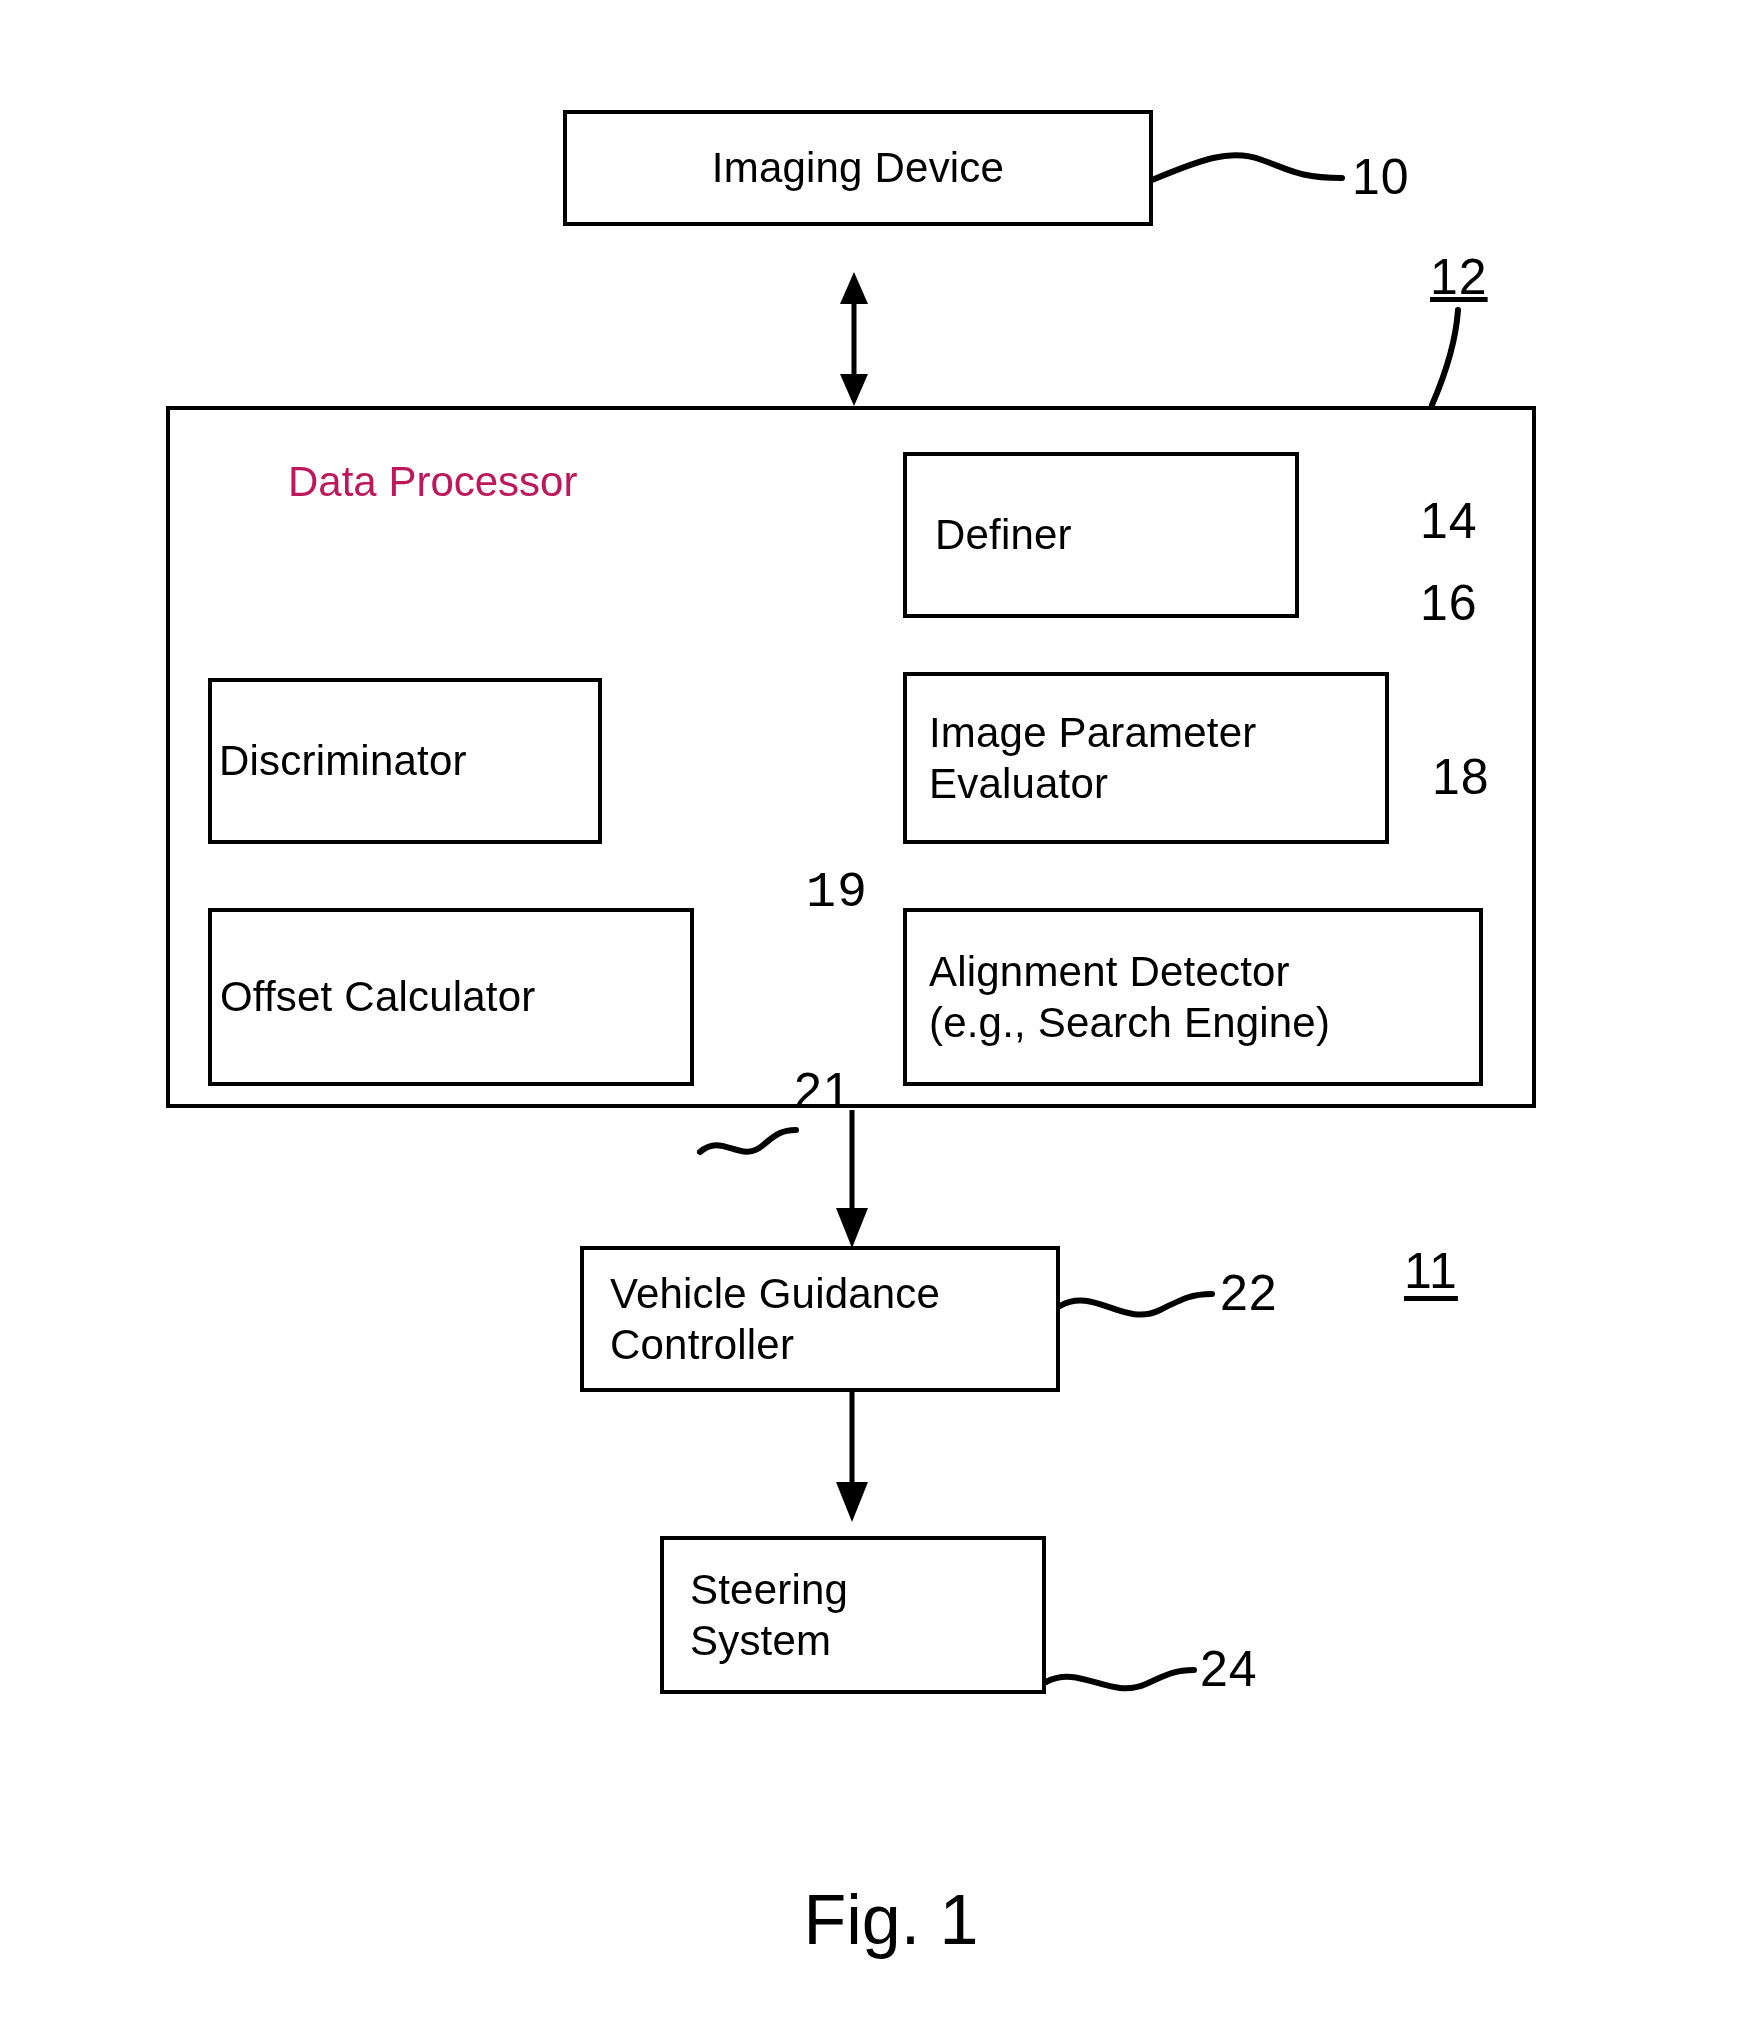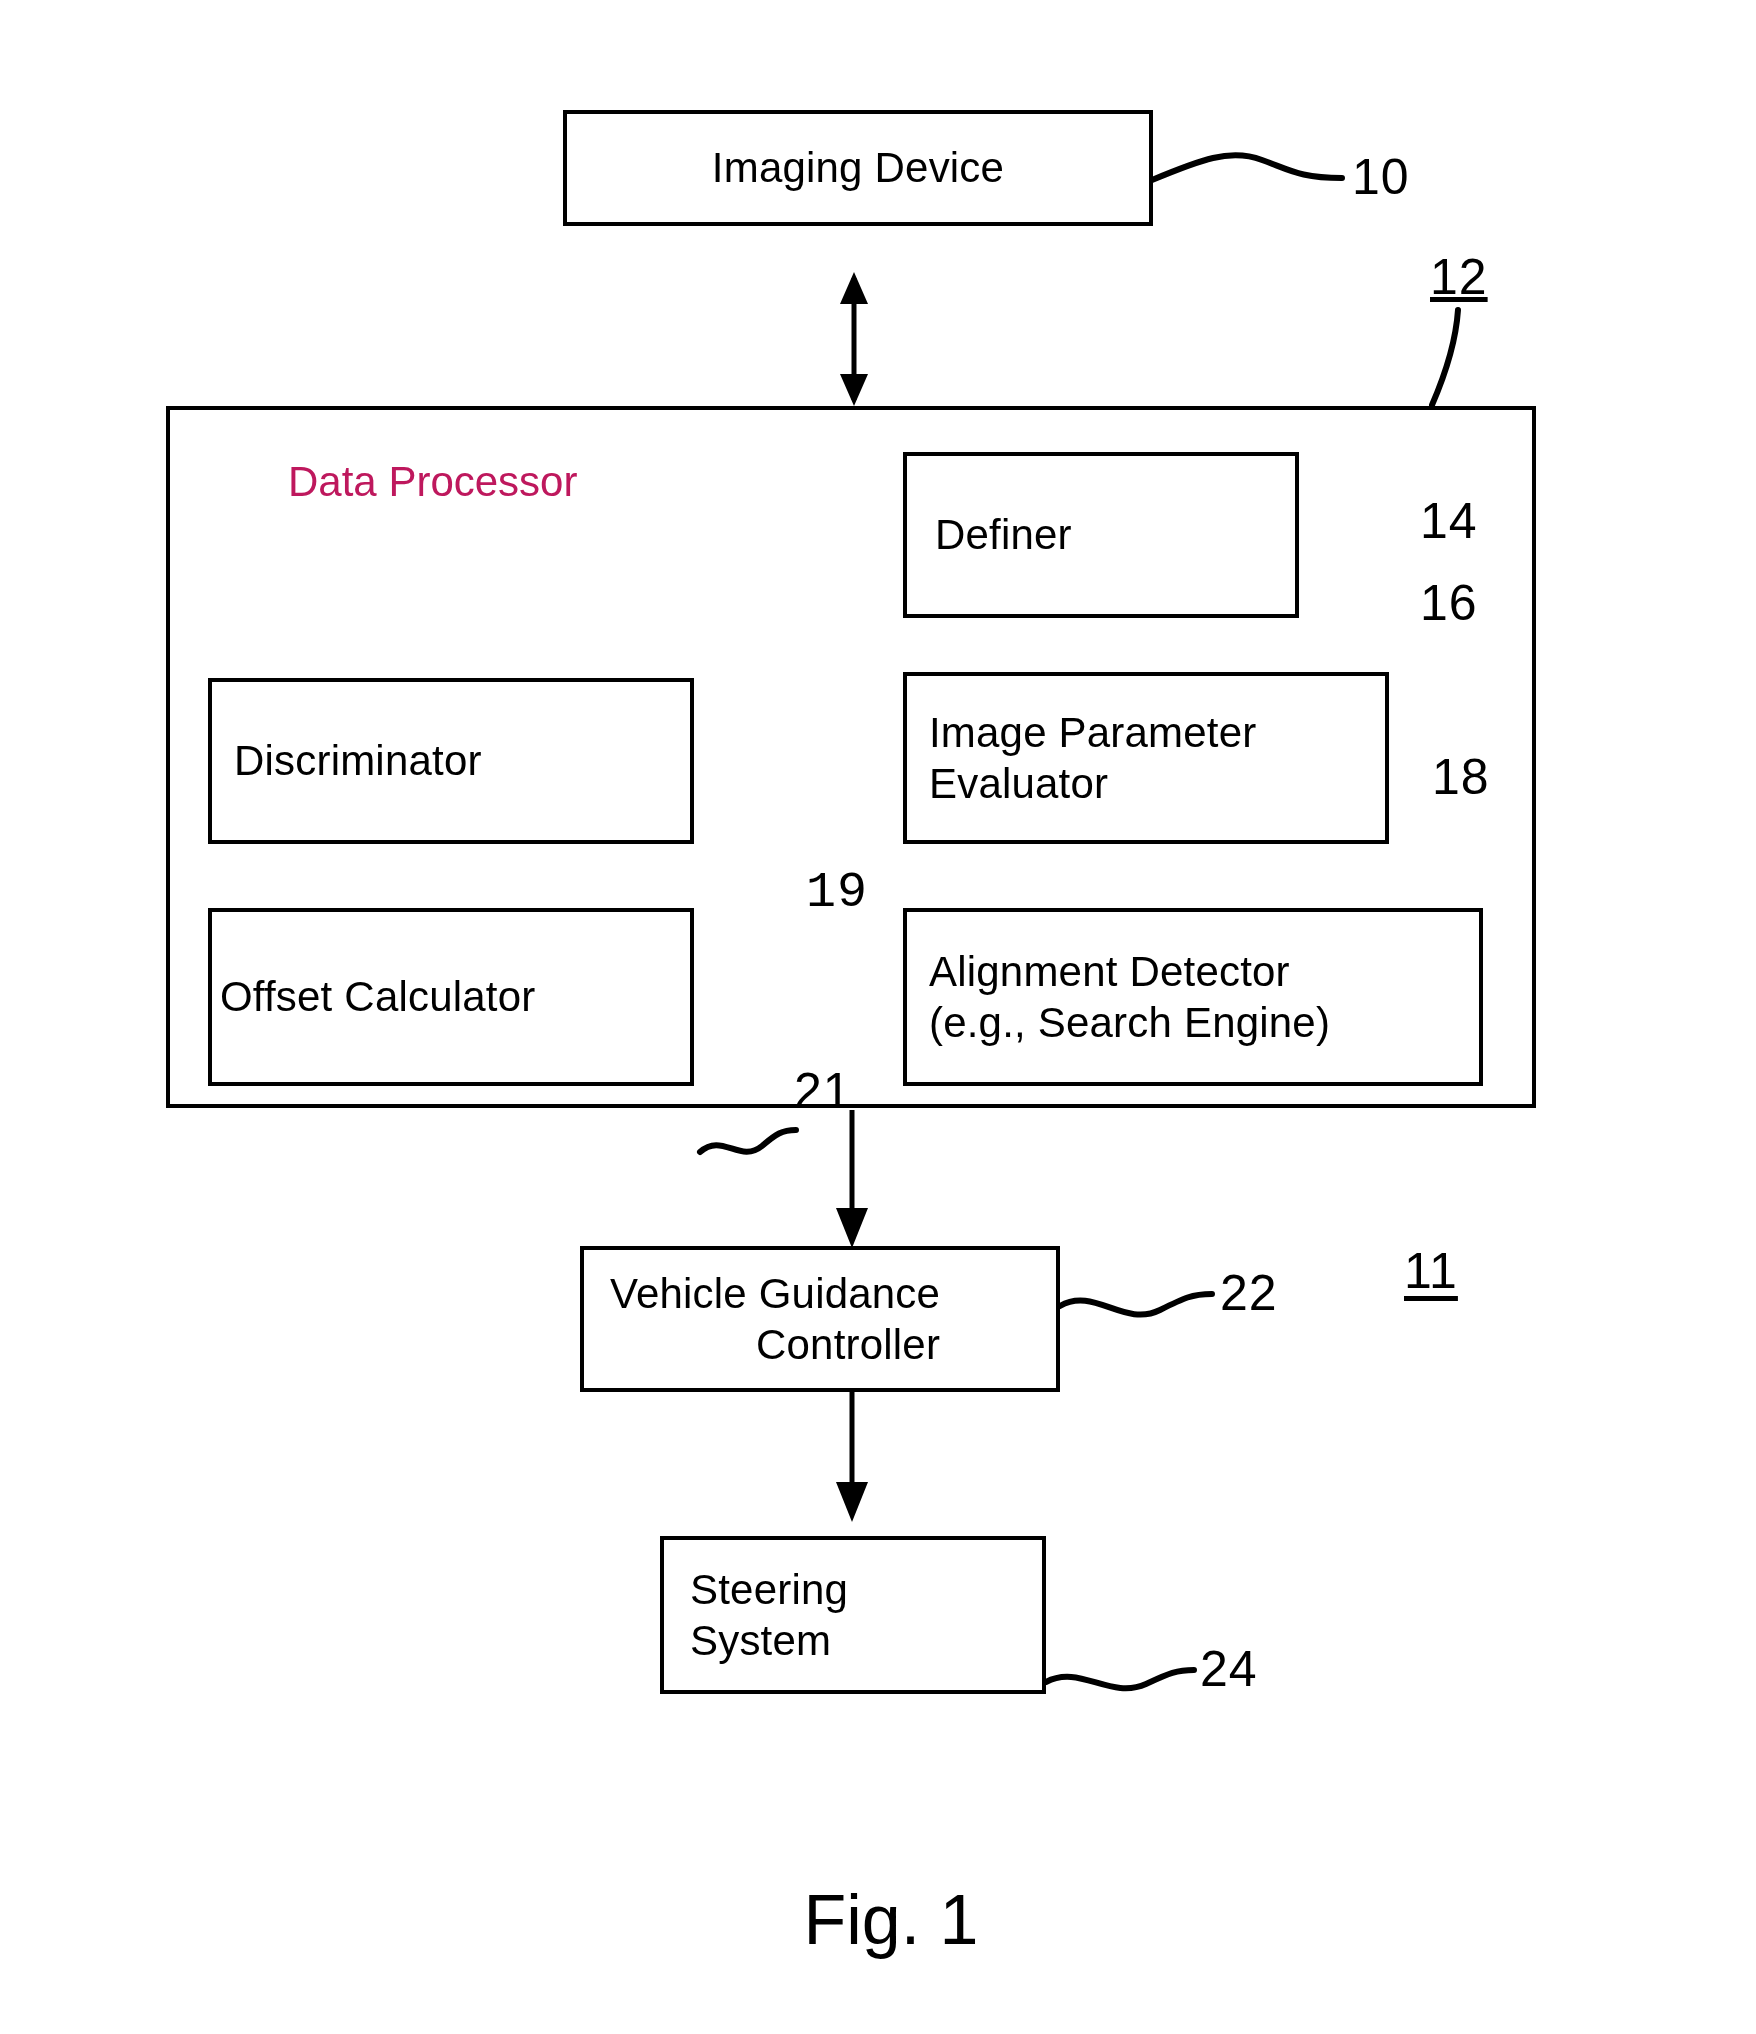--- a/index.html
+++ b/index.html
@@ -148,37 +148,37 @@
     <span class="box-label">Definer</span>
   </div>
   <div class="ref-num" style="left:1420px; top:496px;">14</div>
 
   <div class="box" style="left:903px; top:672px; width:486px; height:172px; padding-left:22px;">
     <span class="box-label">Image Parameter
 Evaluator</span>
   </div>
   <div class="ref-num" style="left:1420px; top:578px;">16</div>
 
-  <div class="box" style="left:208px; top:678px; width:486px; height:166px; padding-left:22px;">
+  <div class="box" style="left:208px; top:678px; width:394px; height:166px; padding-left:7px;">
     <span class="box-label">Discriminator</span>
   </div>
   <div class="ref-num" style="left:806px; top:868px;font-family:Liberation Mono, monospace;">19</div>
 
   <div class="box" style="left:903px; top:908px; width:580px; height:178px; padding-left:22px;">
     <span class="box-label">Alignment Detector
 (e.g., Search Engine)</span>
   </div>
   <div class="ref-num" style="left:1432px; top:752px;">18</div>
 
   <div class="box" style="left:208px; top:908px; width:486px; height:178px; padding-left:8px;">
     <span class="box-label">Offset Calculator</span>
   </div>
   <div class="ref-num" style="left:794px; top:1066px;">21</div>
 
-  <div class="box" style="left:580px; top:1246px; width:480px; height:146px; padding-left:26px;text-align:right;">
+  <div class="box" style="left:580px; top:1246px; width:480px; height:146px; padding-left:26px;">
     <span class="box-label">Vehicle Guidance
 Controller</span>
   </div>
   <div class="ref-num" style="left:1220px; top:1268px;">22</div>
 
   <div class="ref-num underlined" style="left:1404px; top:1246px;">11</div>
 
   <div class="box" style="left:660px; top:1536px; width:386px; height:158px; padding-left:26px;">
     <span class="box-label">Steering
 System</span>

